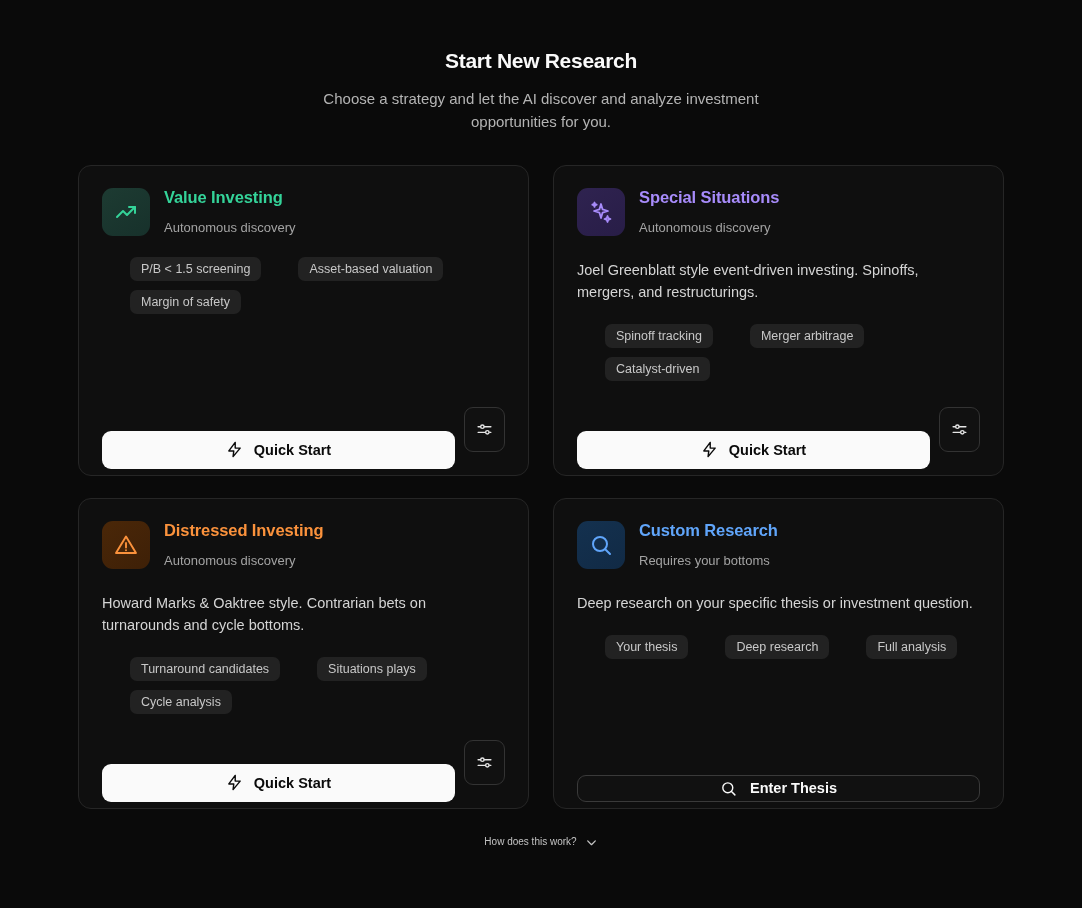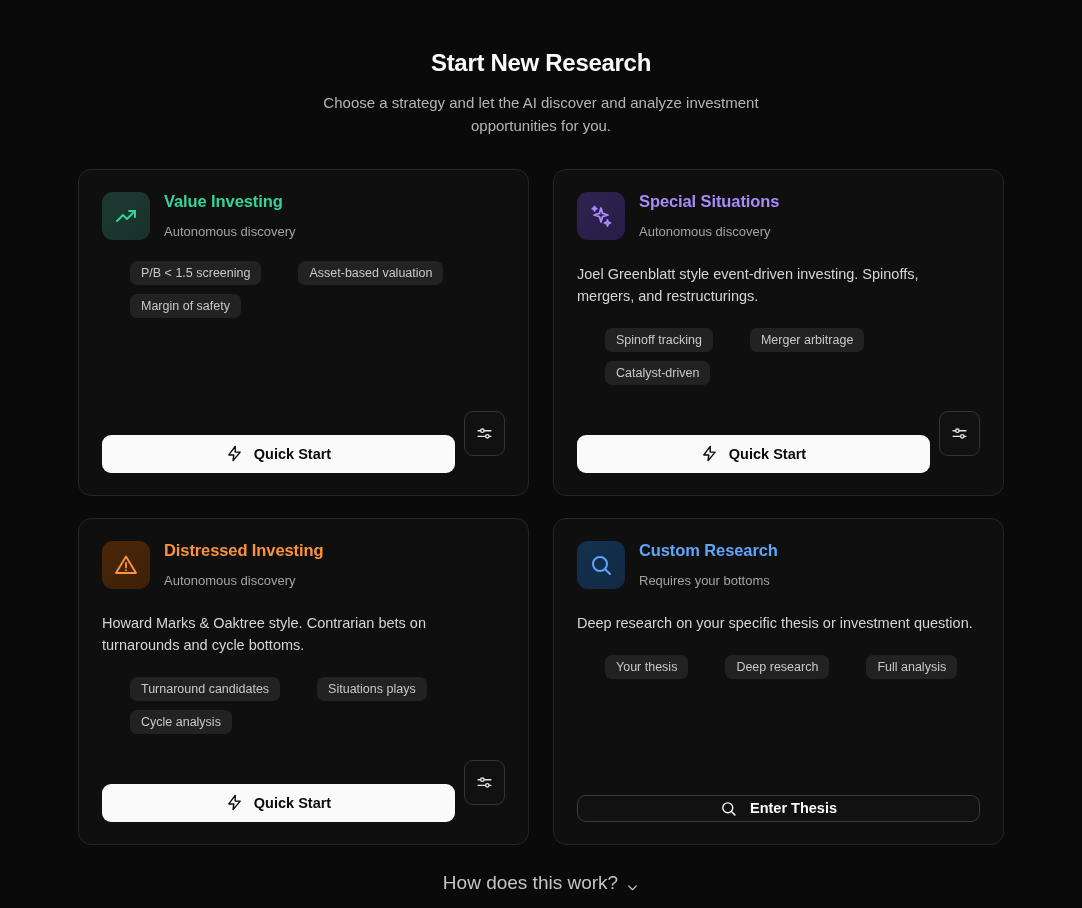--- a/index.html
+++ b/index.html
@@ -12,21 +12,21 @@
     overflow: hidden;
   }
   .page {
     width: 1082px;
     height: 908px;
     padding: 40px 78px 0 78px;
     position: relative;
   }
   .page-title {
     text-align: center;
-    font-size: 24px;
+    font-size: 21px;
     font-weight: bold;
     color: #fafafa;
     letter-spacing: -0.3px;
     margin-top: 9px;
   }
   .page-subtitle {
     text-align: center;
     font-size: 15px;
     color: #b4b4b4;
     line-height: 1.55;
@@ -37,21 +37,21 @@
   .grid {
     margin-top: 31px;
     display: grid;
     grid-template-columns: 1fr 1fr;
     gap: 22px 24px;
   }
   .card {
     background: #0f0f0f;
     border: 1px solid #262626;
     border-radius: 13px;
-    padding: 22px 23px 22px 23px;
+    padding: 22px 23px 6px 23px;
     display: flex;
     flex-direction: column;
     position: relative;
   }
   .card-head {
     display: flex;
     align-items: center;
     gap: 14px;
   }
   .icon-box {
@@ -150,24 +150,24 @@
     border-radius: 9px;
     display: flex;
     align-items: center;
     justify-content: center;
     cursor: pointer;
     flex: 0 0 auto;
   }
   .footer {
     margin-top: 27px;
     display: flex;
-    align-items: flex-end;
+    align-items: flex-start;
     justify-content: center;
     gap: 8px;
-    font-size: 19px;
+    font-size: 10px;
     color: #c4c4c4;
     cursor: pointer;
   }
   svg { display: block; }
 </style>
 </head>
 <body>
 
 <div class="page">
 

